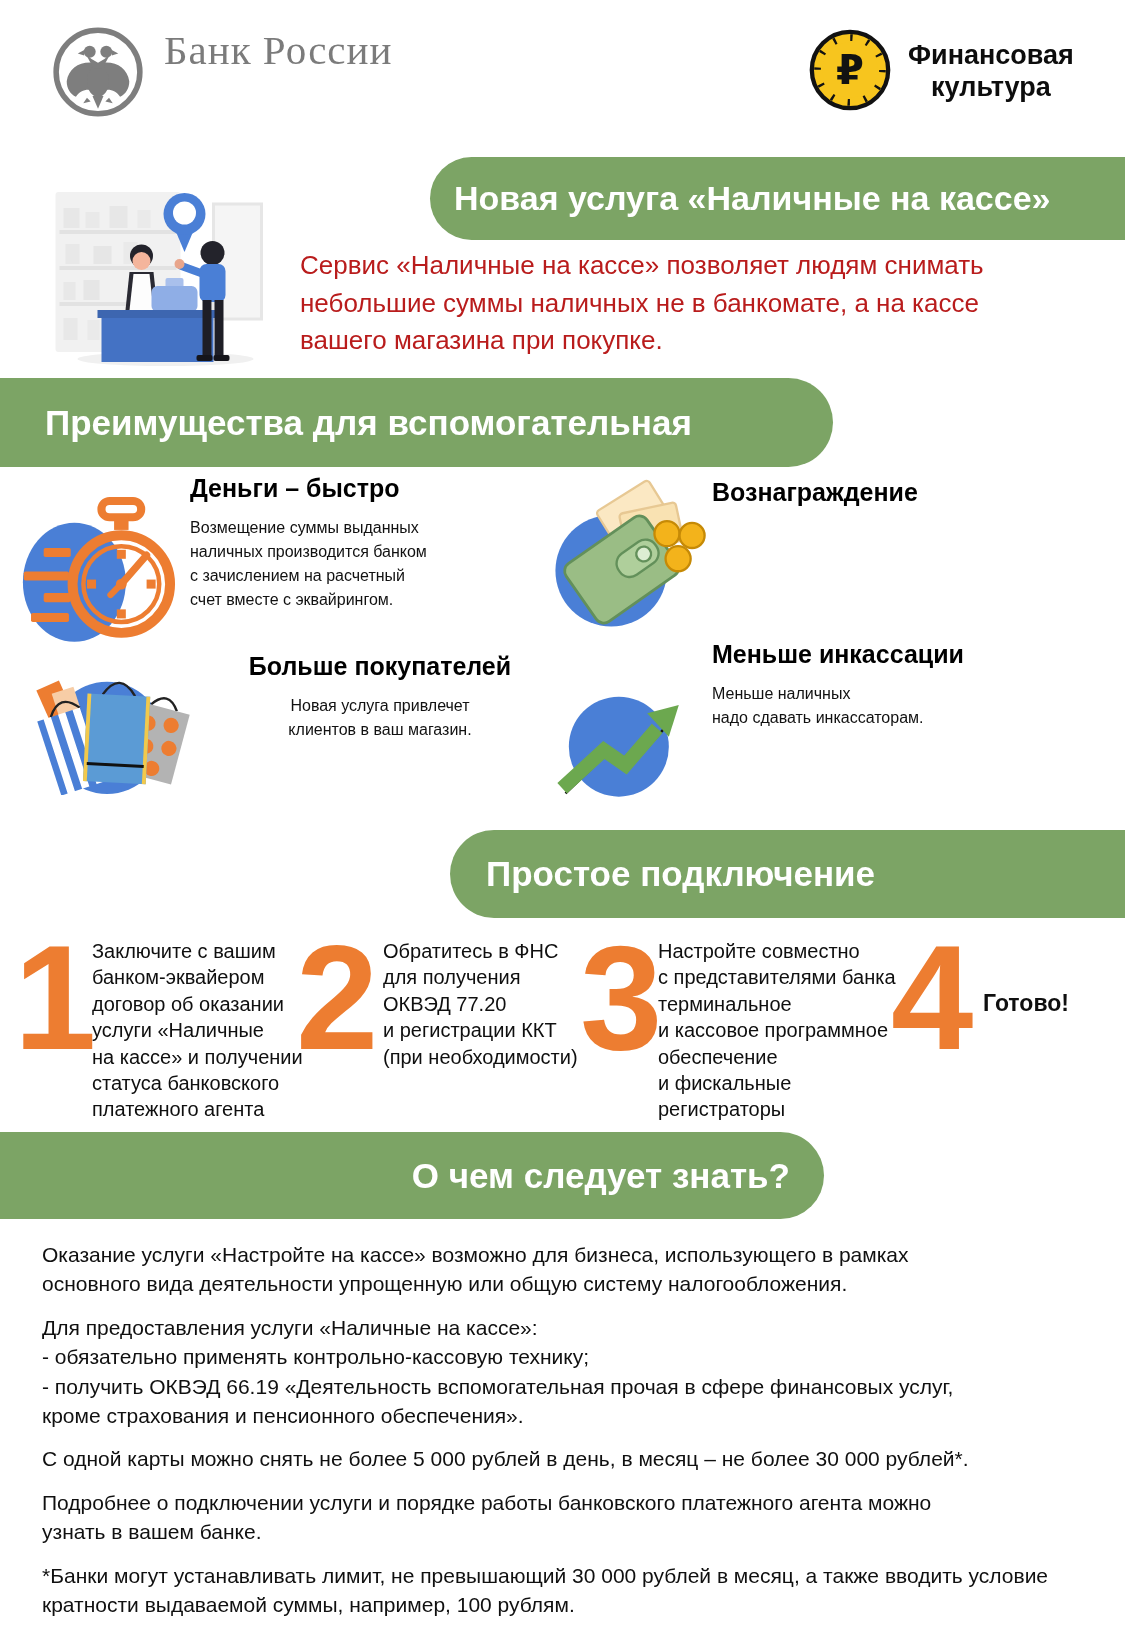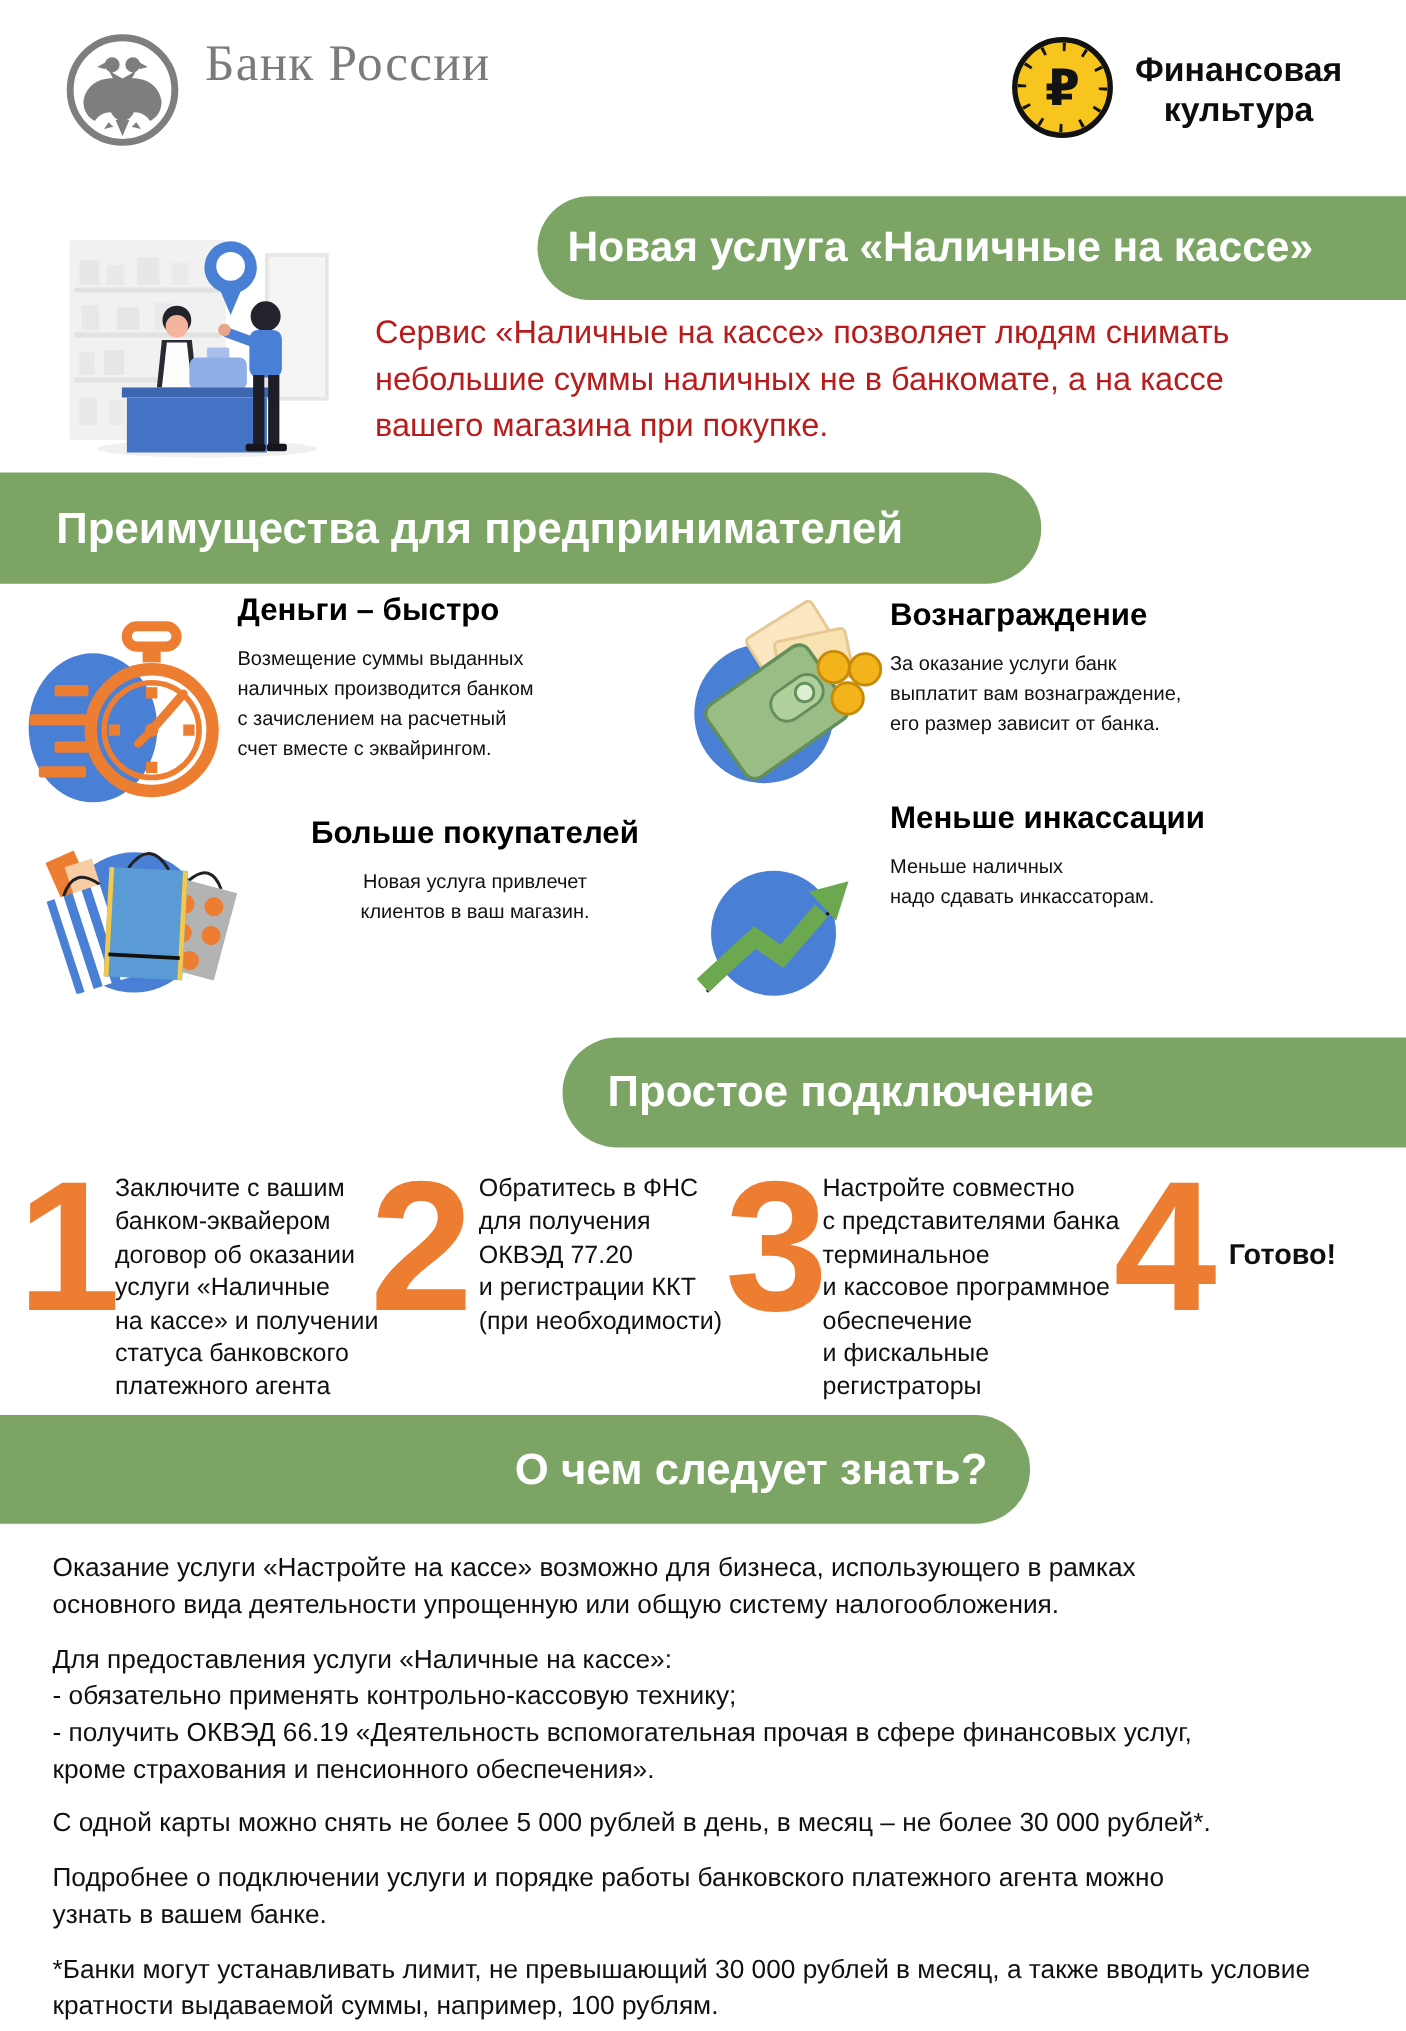--- a/index.html
+++ b/index.html
@@ -139,21 +139,21 @@
       <rect x="143" y="193" width="16" height="6" rx="2" fill="#15151B"></rect>
       <rect x="160" y="193" width="16" height="6" rx="2" fill="#15151B"></rect>
     </svg>
   </div>
 
   <div class="hero-intro preline">Сервис «Наличные на кассе» позволяет людям снимать
 небольшие суммы наличных не в банкомате, а на кассе
 вашего магазина при покупке.</div>
 
   <div class="banner banner-2">
-    <span>Преимущества для предпринимателей</span>
+    <span>Преимущества для вспомогательная</span>
   </div>
 
   <div class="benefit-icon icon-stopwatch">
     <svg width="158" height="158" viewBox="0 0 175 175" aria-hidden="true">
       <ellipse cx="58" cy="100" rx="57" ry="66" fill="#4A7FD6"></ellipse>
       <g fill="#ED7D31">
         <rect x="24" y="62" width="30" height="10" rx="2"></rect>
         <rect x="2" y="88" width="50" height="10" rx="2"></rect>
         <rect x="24" y="112" width="30" height="10" rx="2"></rect>
         <rect x="10" y="134" width="42" height="10" rx="2"></rect>
@@ -195,23 +195,20 @@
       </g>
       <g fill="#F3B31B" stroke="#C68A06" stroke-width="2.5">
         <circle cx="128" cy="62" r="13.5"></circle>
         <circle cx="155" cy="64" r="13.5"></circle>
         <circle cx="140" cy="89" r="13.5"></circle>
       </g>
     </svg>
   </div>
   <div class="benefit-text text-b2">
     <div class="benefit-title">Вознаграждение</div>
-    <div class="benefit-body preline">За оказание услуги банк
-выплатит вам вознаграждение,
-его размер зависит от банка.</div>
   </div>
 
   <div class="benefit-icon icon-bags">
     <svg width="162" height="155" viewBox="0 0 170 163" aria-hidden="true">
       <defs>
         <pattern id="stripes" width="16" height="16" patternUnits="userSpaceOnUse">
           <rect width="16" height="16" fill="#ffffff"></rect>
           <rect width="8" height="16" fill="#4A7FD6"></rect>
         </pattern>
       </defs>

